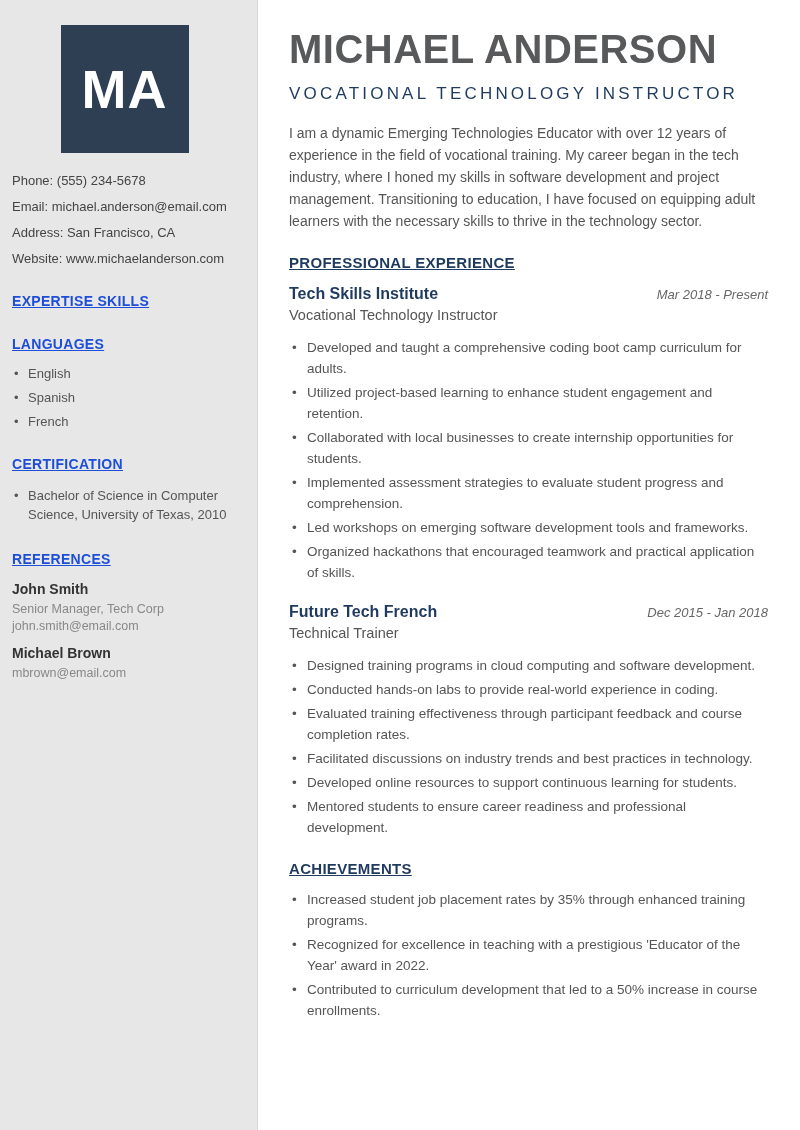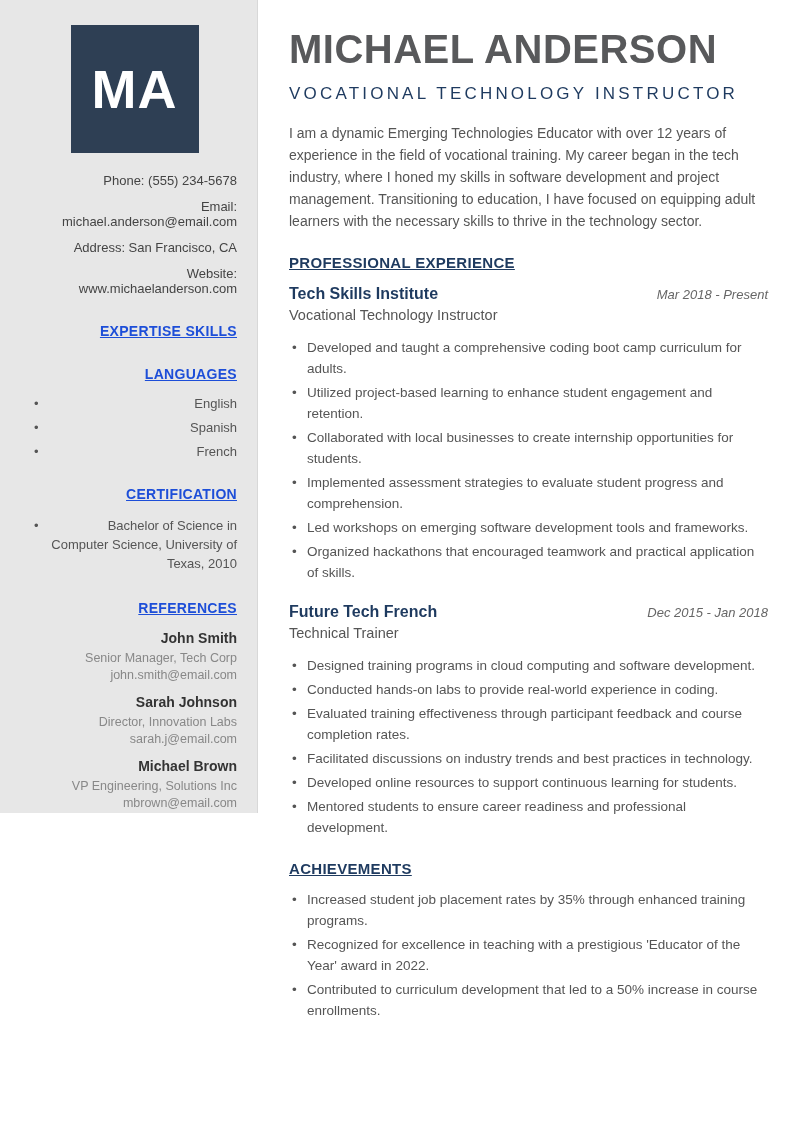--- a/index.html
+++ b/index.html
@@ -8,25 +8,24 @@
     display: flex;
     background: #ffffff;
     font-family: "Liberation Sans", sans-serif;
     overflow: hidden;
   }
 
   
   .sidebar {
     width: 258px;
     min-width: 258px;
-    height: 813px;
+    height: 1130px;
     background: #e7e7e7;
     border-right: 1px solid #d8d8d8;
-    padding: 25px 20px 0 32px;
-    text-align: right;
+    padding: 25px 20px 0 12px;
   }
   .avatar {
     width: 128px; height: 128px;
     background: #2e3f54;
     margin: 0 auto;
     display: flex; align-items: center; justify-content: center;
   }
   .avatar span {
     color: #ffffff;
     font-size: 54px;
@@ -183,27 +182,21 @@
   </ul>
 
   <div class="side-heading">REFERENCES</div>
   <div>
     <div class="ref-person">
       <div class="ref-name">John Smith</div>
       <div class="ref-role">Senior Manager, Tech Corp</div>
       <div class="ref-email">john.smith@email.com</div>
     </div>
     <div class="ref-person">
-      <div class="ref-name">Sarah Johnson</div>
-      <div class="ref-role">Director, Innovation Labs</div>
-      <div class="ref-email">sarah.j@email.com</div>
-    </div>
-    <div class="ref-person">
       <div class="ref-name">Michael Brown</div>
-      <div class="ref-role">VP Engineering, Solutions Inc</div>
       <div class="ref-email">mbrown@email.com</div>
     </div>
   </div>
 </aside>
 
 <main class="main">
   <h1 class="person-name">MICHAEL ANDERSON</h1>
   <h2 class="person-title">VOCATIONAL TECHNOLOGY INSTRUCTOR</h2>
   <p class="summary">I am a dynamic Emerging Technologies Educator with over 12 years of experience in the field of vocational training. My career began in the tech industry, where I honed my skills in software development and project management. Transitioning to education, I have focused on equipping adult learners with the necessary skills to thrive in the technology sector.</p>
 

